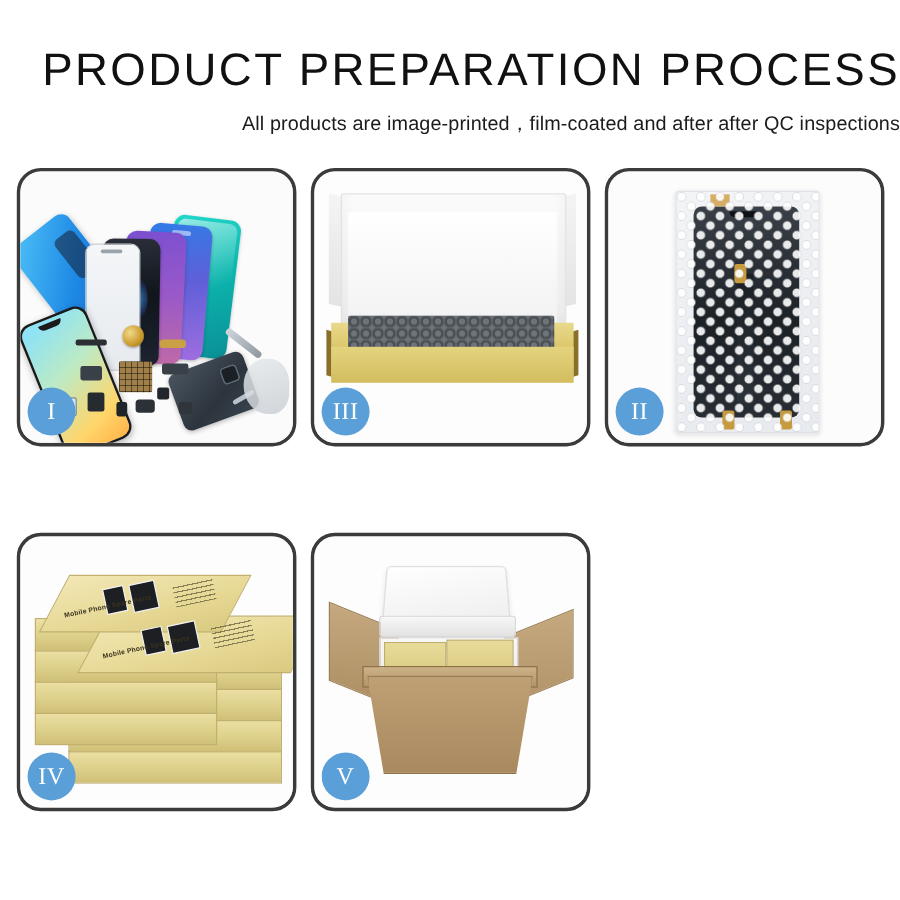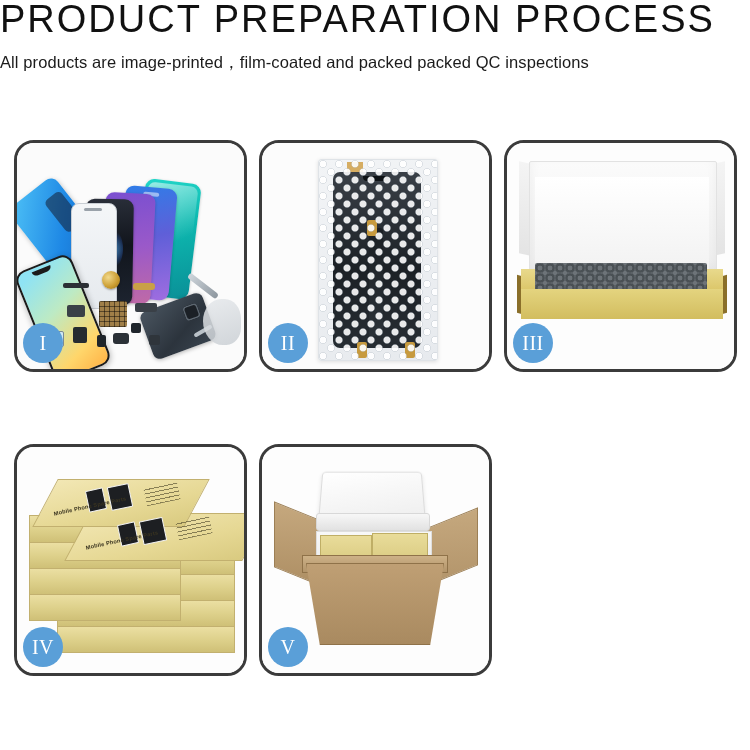--- a/index.html
+++ b/index.html
@@ -6,21 +6,21 @@
   body{
     width:750px;height:750px;
     background:#ffffff;
     font-family:"Liberation Sans","DejaVu Sans",sans-serif;
     overflow:hidden;
     position:relative;
   }
   .page{width:750px;height:750px;position:relative;}
 
   
-  .header{text-align:left;}
+  .header{padding-top:40px;text-align:right;}
   .title{
     font-size:38px;
     letter-spacing:2.0px;
     font-weight:400;
     color:#111111;
     line-height:1;
     white-space:nowrap;
     font-family:"Liberation Sans","DejaVu Sans",sans-serif;
   }
   .subtitle{
@@ -268,21 +268,21 @@
   .c6tape2{position:absolute;left:46px;top:156px;width:16px;height:20px;
     background:rgba(150,120,76,.6);transform:skewY(22deg);}
 </style>
 </head>
 <body>
 
 <div class="page">
 
   <div class="header">
     <div class="title">PRODUCT PREPARATION PROCESS</div>
-    <div class="subtitle">All products are image-printed，film-coated and packed packed QC inspections</div>
+    <div class="subtitle">All products are image-printed，film-coated and after after QC inspections</div>
   </div>
 
   <div class="grid">
 
     <div class="card">
       <div class="card-inner p1">
         <div class="ph ph-blue"></div>
         <div class="ph ph-fan1"></div>
         <div class="ph ph-fan2"></div>
         <div class="ph ph-fan3"></div>
@@ -303,48 +303,48 @@
         <div class="part pt9"></div>
         <div class="part pt10"></div>
         <div class="tool"></div>
         <div class="tool2"></div>
         <div class="hand"></div>
       </div>
       <div class="badge">I</div>
     </div>
 
     <div class="card">
+      <div class="card-inner p3">
+        <div class="box3-lidL"></div>
+        <div class="box3-lidR"></div>
+        <div class="box3-lid"></div>
+        <div class="box3-foam"></div>
+        <div class="box3-flapL"></div>
+        <div class="box3-flapR"></div>
+        <div class="box3-body"></div>
+        <div class="box3-inner"></div>
+        <div class="box3-bodyfront"></div>
+      </div>
+      <div class="badge">III</div>
+    </div>
+
+    <div class="card">
       <div class="card-inner p2">
         <div class="bubblebag">
           <div class="scr">
             <div class="flex"></div>
             <div class="goldtab gt1"></div>
             <div class="goldtab gt2"></div>
             <div class="goldtab gt3"></div>
           </div>
           <div class="tape"></div>
           <div class="bubbles"></div>
         </div>
       </div>
       <div class="badge">II</div>
-    </div>
-
-    <div class="card">
-      <div class="card-inner p3">
-        <div class="box3-lidL"></div>
-        <div class="box3-lidR"></div>
-        <div class="box3-lid"></div>
-        <div class="box3-foam"></div>
-        <div class="box3-flapL"></div>
-        <div class="box3-flapR"></div>
-        <div class="box3-body"></div>
-        <div class="box3-inner"></div>
-        <div class="box3-bodyfront"></div>
-      </div>
-      <div class="badge">III</div>
     </div>
 
     <div class="card">
       <div class="card-inner p4">
         <div class="stack-wrap">
           <div class="bx bxB4"></div>
           <div class="bx bxB3"></div>
           <div class="bx bxB2"></div>
           <div class="bx bxB1"></div>
           <div class="bx bxA4"></div>

